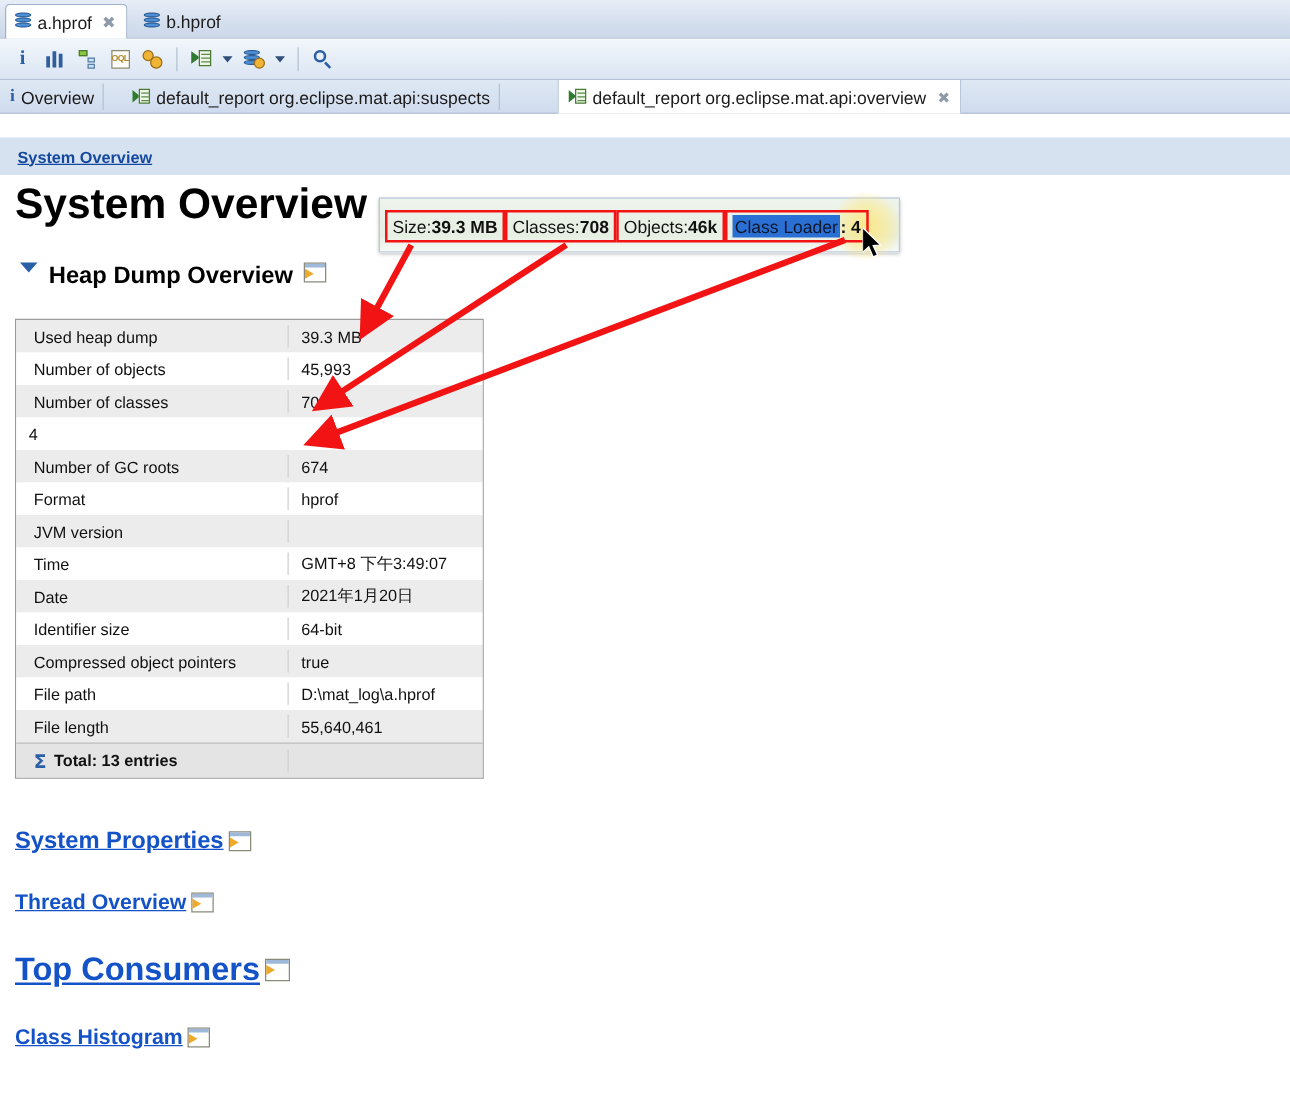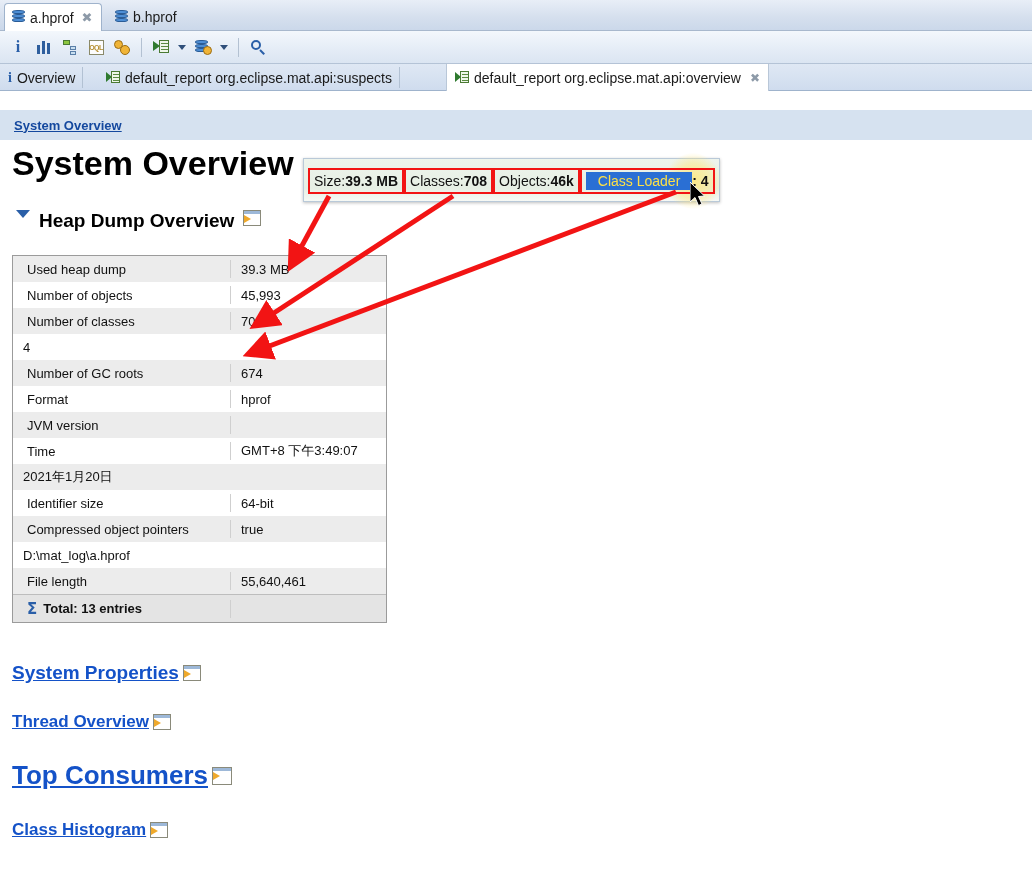--- a/index.html
+++ b/index.html
@@ -167,21 +167,21 @@
     background: linear-gradient(to bottom, #eef4ec 0%, #e6efe4 70%, #f6f9f5 100%);
     border: 1px solid #b9c9d8;
     box-shadow: 0 1px 3px rgba(0,0,0,.25);
     display:flex; align-items:center;
   }
   .tooltip-inner { position:absolute; left:4px; top:9px; display:flex; align-items:center; }
   .tt-item { font-size:14px; color:#111; white-space:nowrap; padding: 2px 4px;
     border:2px solid #f21414; height:26px; display:flex; align-items:center; }
   .tt-item b { font-weight:bold; }
   .tt-item.sel { border-color:#f21414; }
-  .tt-sel-hl { background:#2a6fd4; color:#fde047; padding:1px 12px; }
+  .tt-sel-hl { background:#2a6fd4; color:#0f172a; padding:1px 2px; }
   .tt-glow { position:absolute; right:-2px; top:-6px; width:56px; height:56px; border-radius:50%;
      background: radial-gradient(circle, rgba(255,231,120,.85) 0%, rgba(255,231,120,.45) 45%, rgba(255,231,120,0) 72%); }
 
   
   .cursor { position:absolute; left:690px; top:182px; width:18px; height:26px; }
 
   
   .arrows { position:absolute; left:0; top:0; width:1032px; height:875px; pointer-events:none; }
 </style>
 </head>
@@ -336,31 +336,33 @@
         </div>
       <div class="trow odd">
           <div class="tcell-k">JVM version</div>
           <div class="tcell-v"></div>
         </div>
       <div class="trow even">
           <div class="tcell-k">Time</div>
           <div class="tcell-v">GMT+8 下午3:49:07</div>
         </div>
       <div class="trow odd">
+          <div class="tcell-k">Date</div>
           <div class="tcell-v">2021年1月20日</div>
         </div>
       <div class="trow even">
           <div class="tcell-k">Identifier size</div>
           <div class="tcell-v">64-bit</div>
         </div>
       <div class="trow odd">
           <div class="tcell-k">Compressed object pointers</div>
           <div class="tcell-v">true</div>
         </div>
       <div class="trow even">
+          <div class="tcell-k">File path</div>
           <div class="tcell-v">D:\mat_log\a.hprof</div>
         </div>
       <div class="trow odd">
           <div class="tcell-k">File length</div>
           <div class="tcell-v">55,640,461</div>
         </div>
       <div class="trow total">
         <div class="tcell-k">
           <span class="sigma">Σ</span>
           <span>Total: 13 entries</span>

